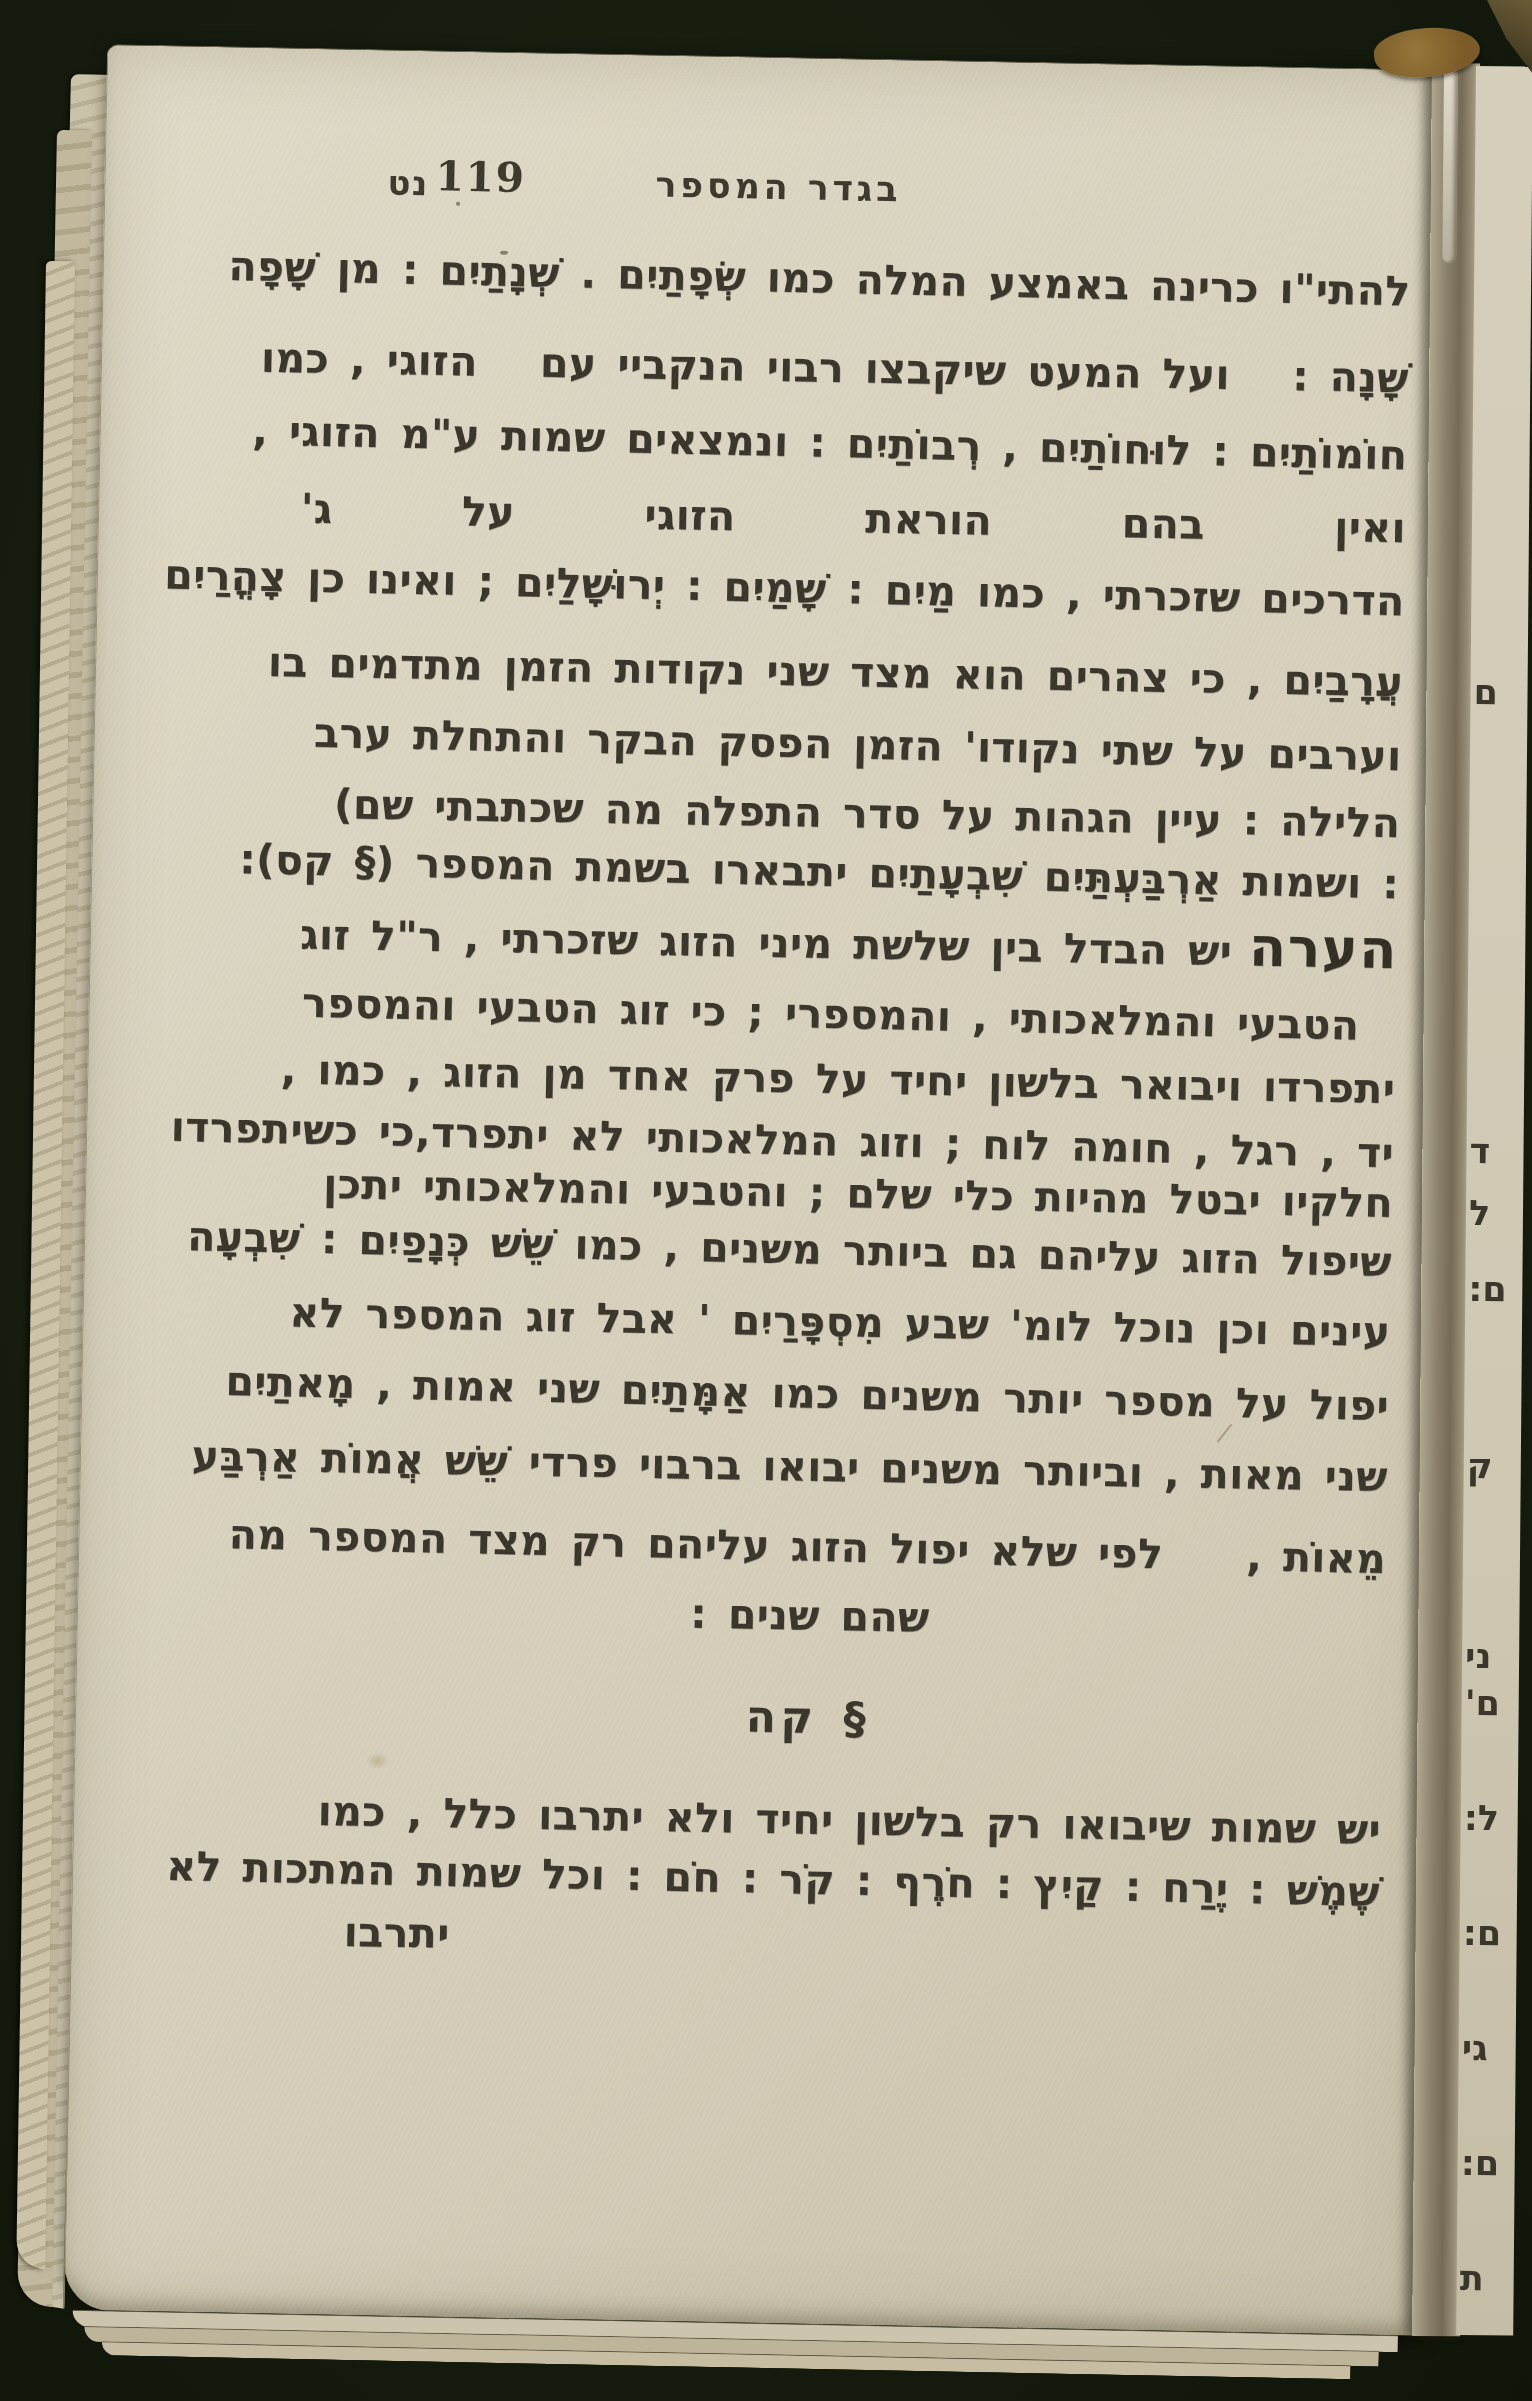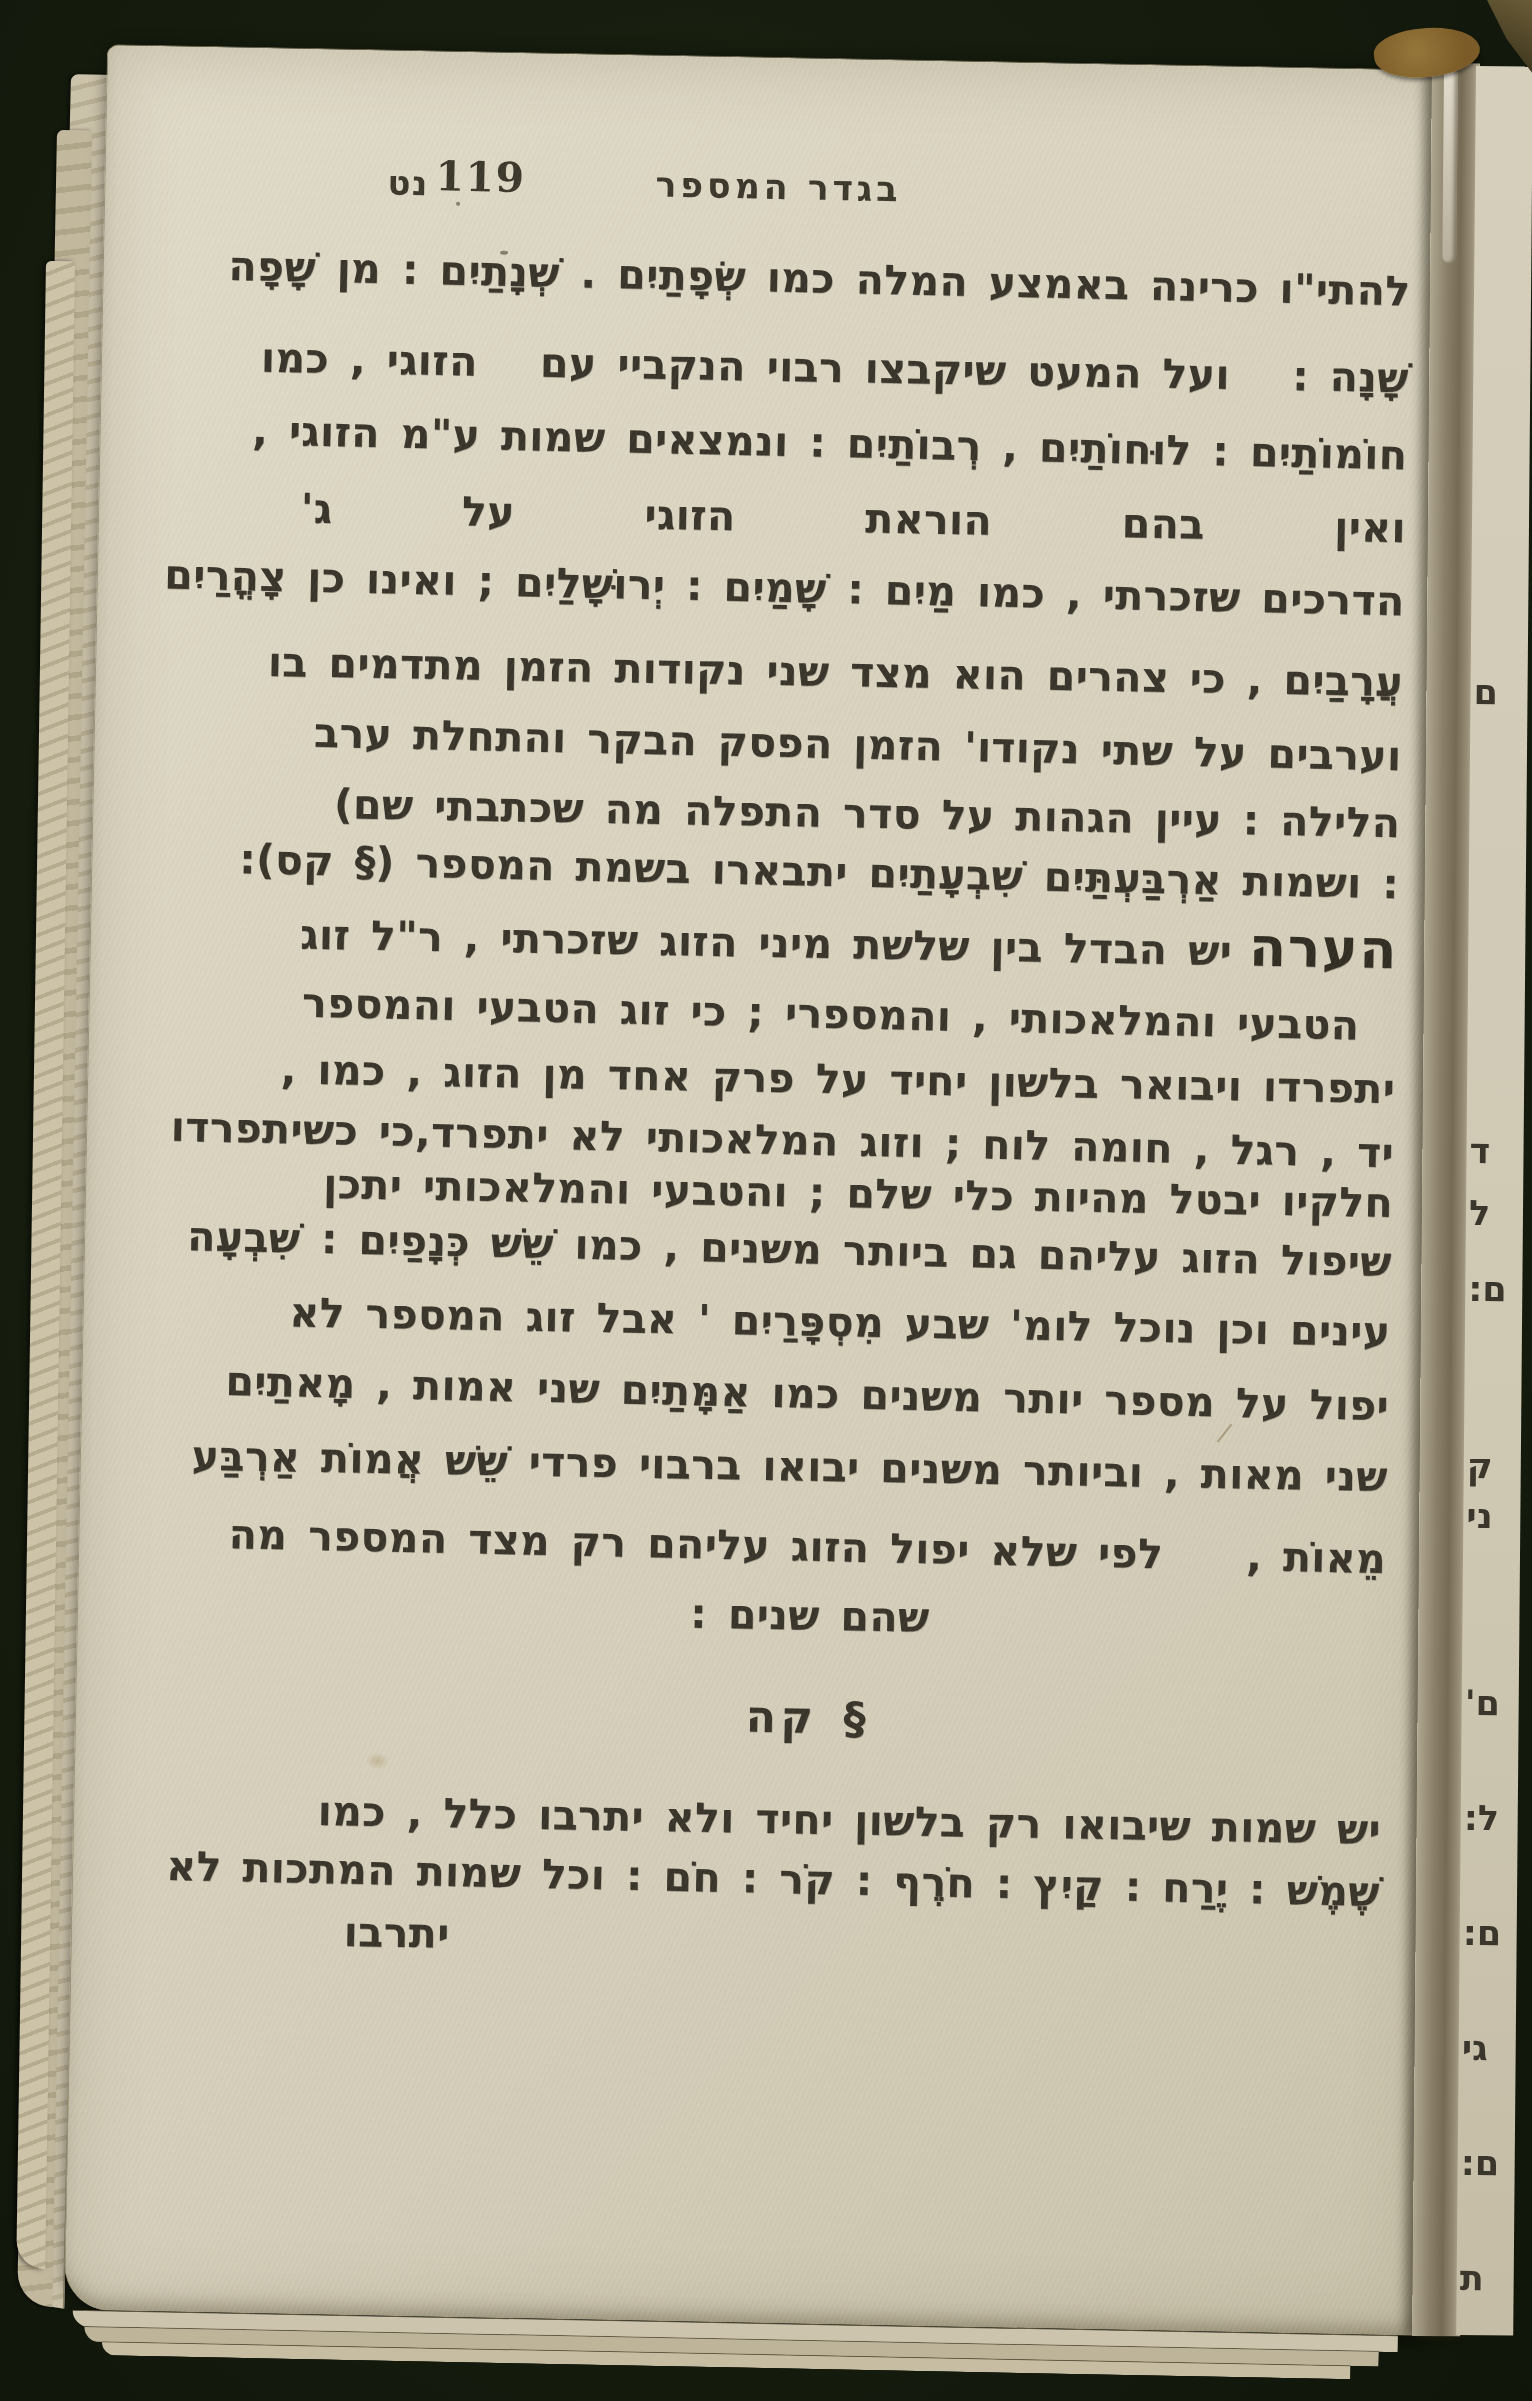--- a/index.html
+++ b/index.html
@@ -133,21 +133,21 @@
   <div class="gutter">
     <div class="thread"></div>
   </div>
 
   <div class="sliver">
     <span class="frag" style="top:606px">ם</span>
     <span class="frag" style="top:1065px">ד</span>
     <span class="frag" style="top:1127px">ל</span>
     <span class="frag" style="top:1203px">ם:</span>
     <span class="frag" style="top:1380px">ק</span>
-    <span class="frag" style="top:1430px">ני</span>
+    <span class="frag" style="top:1570px">ני</span>
     <span class="frag" style="top:1617px">ם'</span>
     <span class="frag" style="top:1732px">ל:</span>
     <span class="frag" style="top:1847px">ם:</span>
     <span class="frag" style="top:1962px">גי</span>
     <span class="frag" style="top:2077px">ם:</span>
     <span class="frag" style="top:2192px">ת</span>
   </div>
 
   <div class="cover-frag"></div>
   <div class="corner-wedge"></div>

